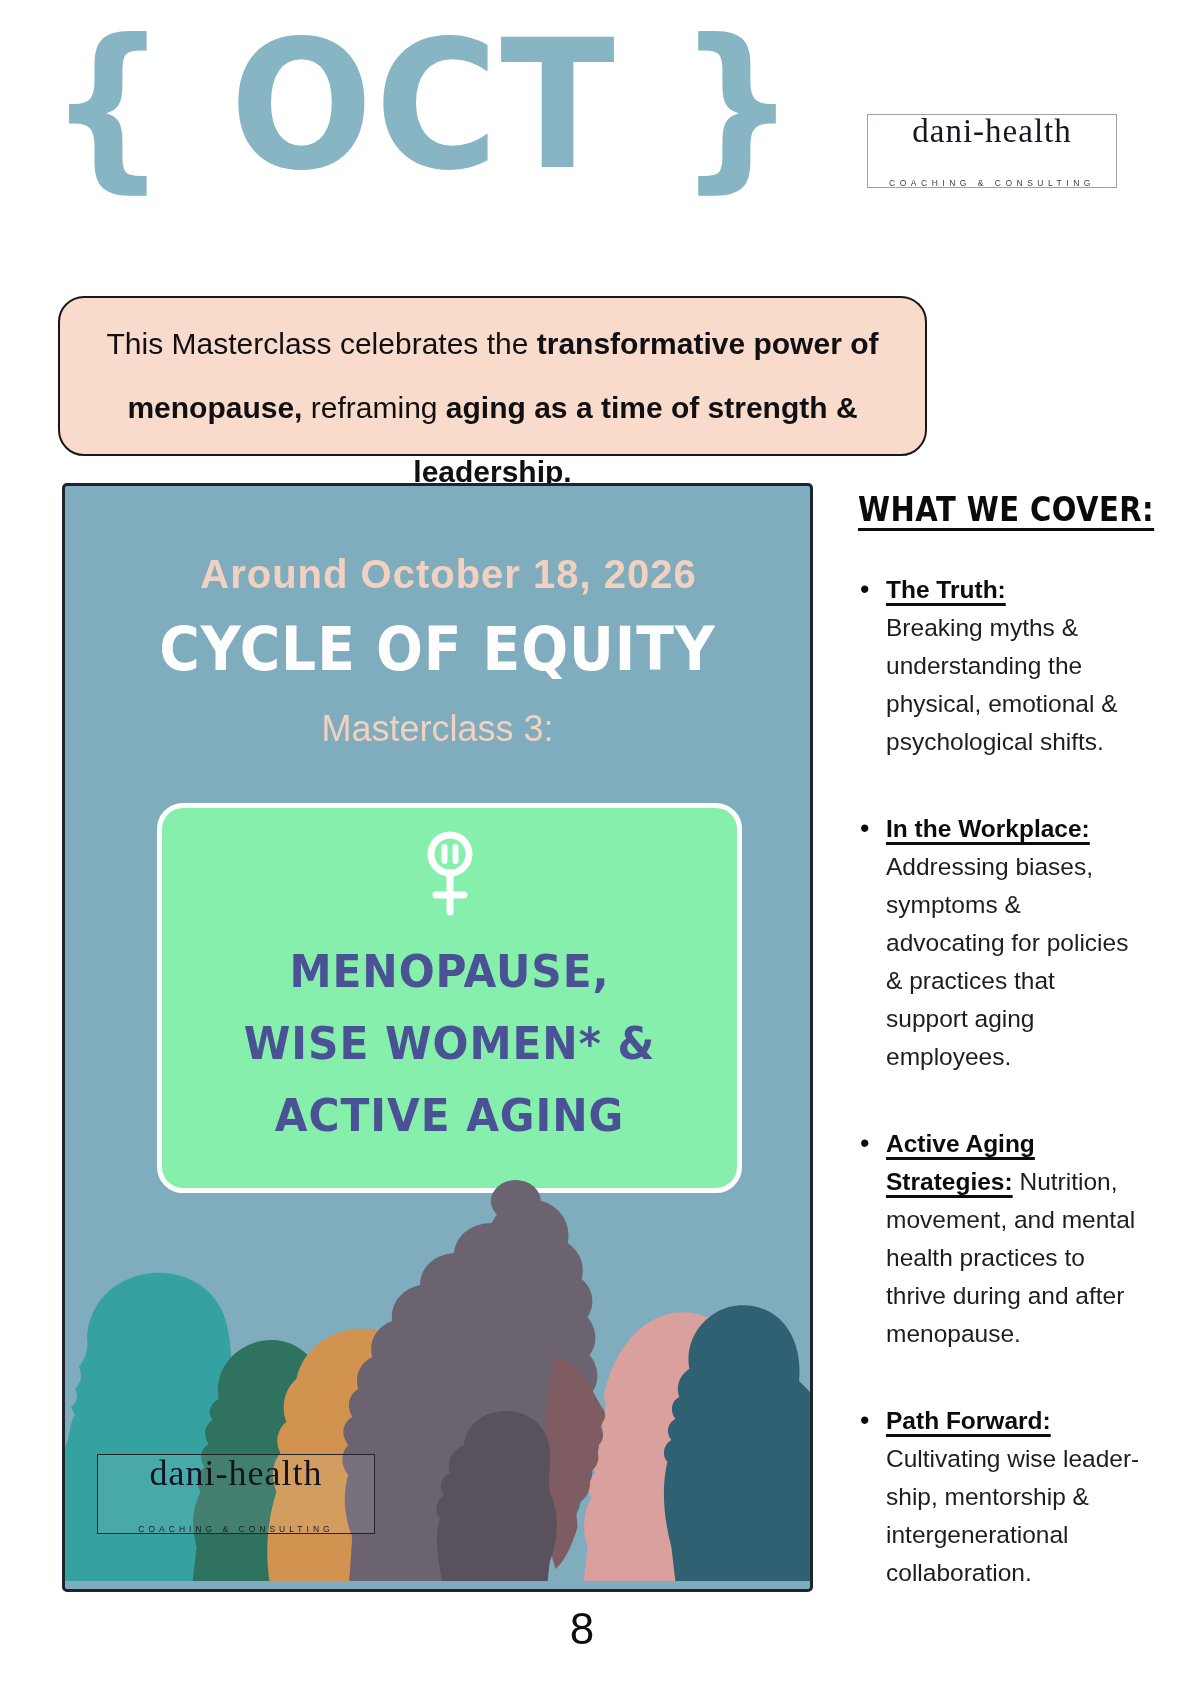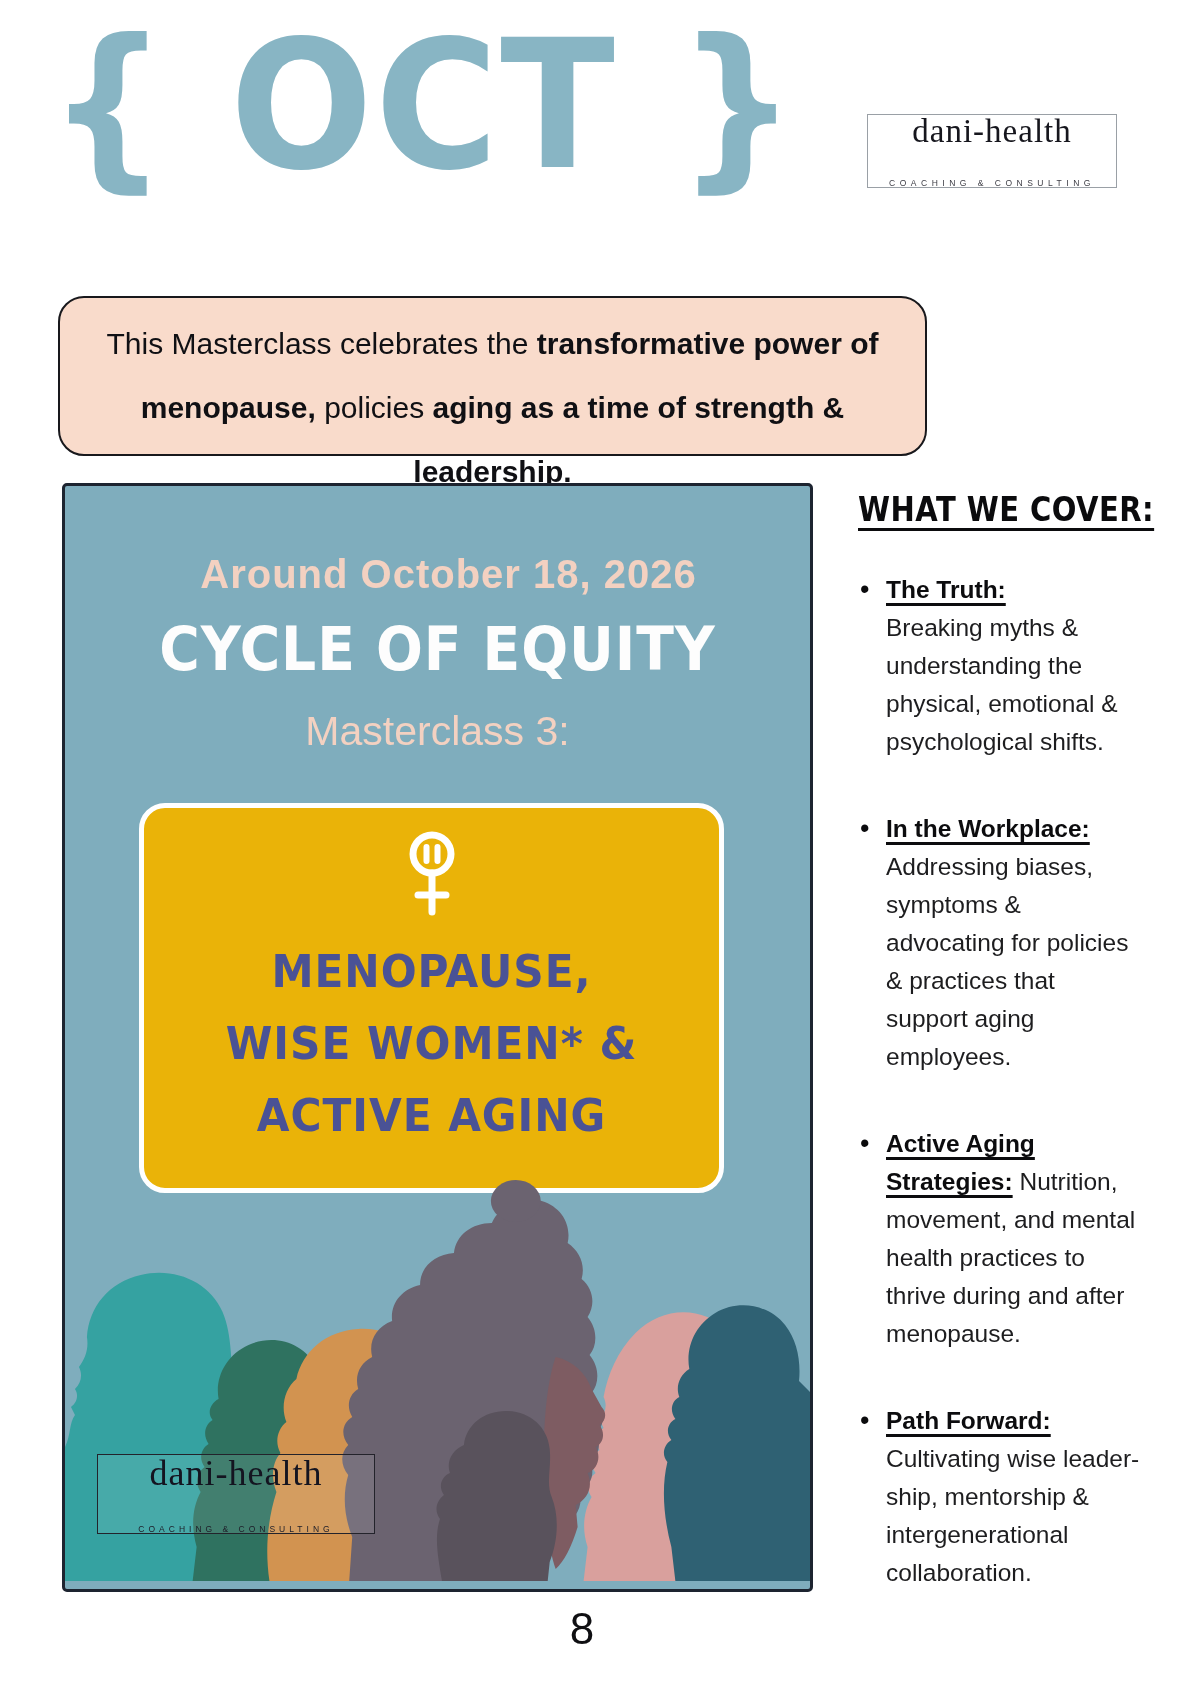--- a/index.html
+++ b/index.html
@@ -28,23 +28,23 @@
   
   .card{position:absolute;left:62px;top:483px;width:751px;height:1109px;
         background:#7fadbd;border:3px solid #1d2430;border-radius:5px;
         box-sizing:border-box;overflow:hidden;}
   .card-date{position:absolute;top:66px;width:100%;text-align:center;color:#f3d1c1;
              font-size:40px;font-weight:700;letter-spacing:1px;padding-left:11px;}
   .card-title{position:absolute;top:128px;width:100%;text-align:center;color:#fdfdfd;
               font-size:60px;font-weight:900;letter-spacing:1px;
               font-family:"DejaVu Sans",sans-serif;transform:scaleX(.92);}
   .card-sub{position:absolute;top:222px;width:100%;text-align:center;color:#f3d1c1;
-            font-size:41px;font-weight:400;}
-  .inner-box{position:absolute;left:74px;top:317px;width:585px;height:390px;
-             background:#eab308;border:5px solid #ffffff;border-radius:26px;
+            font-size:36px;font-weight:400;}
+  .inner-box{position:absolute;left:92px;top:317px;width:585px;height:390px;
+             background:#86efac;border:5px solid #ffffff;border-radius:26px;
              box-sizing:border-box;}
   .inner-icon{position:absolute;top:22px;left:0;width:100%;display:flex;justify-content:center;}
   .topic{position:absolute;top:128px;width:100%;text-align:center;color:#4a5295;
          font-weight:900;font-size:45px;line-height:72px;letter-spacing:1px;
          font-family:"DejaVu Sans",sans-serif;transform:scaleX(.94);}
   .sil{position:absolute;left:0;bottom:8px;width:100%;height:464px;display:block;}
   .card-logo{position:absolute;left:32px;top:968px;width:278px;height:80px;
              background:rgba(235,243,244,0.10);border:1.5px solid #23232b;}
   .card-logo .logo-name{font-size:36px;color:#141420;}
   .card-logo .logo-tag{color:#1d1d28;letter-spacing:4px;}
@@ -71,21 +71,21 @@
 <div class="page">
 
   <div class="oct">{ OCT }</div>
 
   <div class="logo-box top">
     <div class="logo-name">dani-health</div>
     <div class="logo-tag">COACHING &amp; CONSULTING</div>
   </div>
 
   <div class="banner" id="banner"><span class="seg">This Masterclass celebrates the </span><span class="seg-b">transformative power of
-menopause,</span><span class="seg"> policies </span><span class="seg-b">aging as a time of strength &amp; leadership.</span></div>
+menopause,</span><span class="seg"> reframing </span><span class="seg-b">aging as a time of strength &amp; leadership.</span></div>
 
   <div class="card">
     <div class="card-date">Around October 18, 2026</div>
     <div class="card-title">CYCLE OF EQUITY</div>
     <div class="card-sub">Masterclass 3:</div>
 
     <div class="inner-box">
       <div class="inner-icon">
         <svg width="64" height="88" viewBox="0 0 64 88" aria-hidden="true">
           <circle cx="32" cy="24" r="19" fill="none" stroke="#ffffff" stroke-width="7"></circle>

